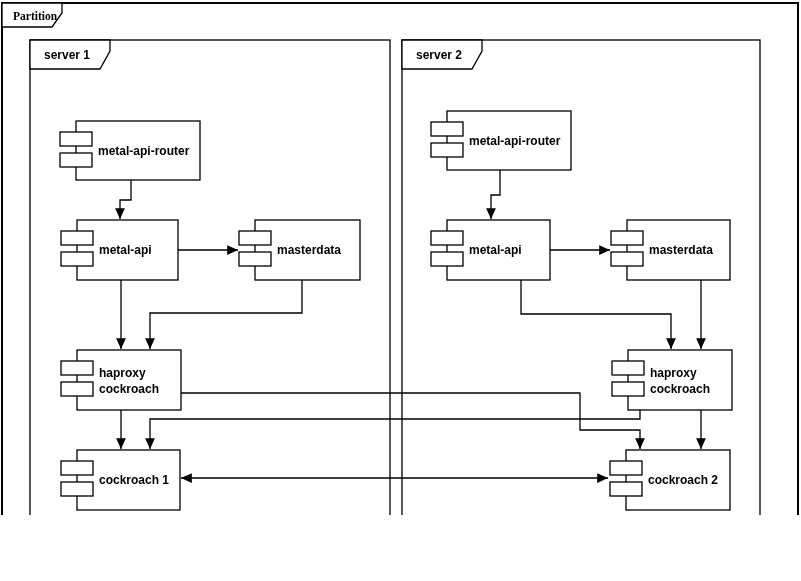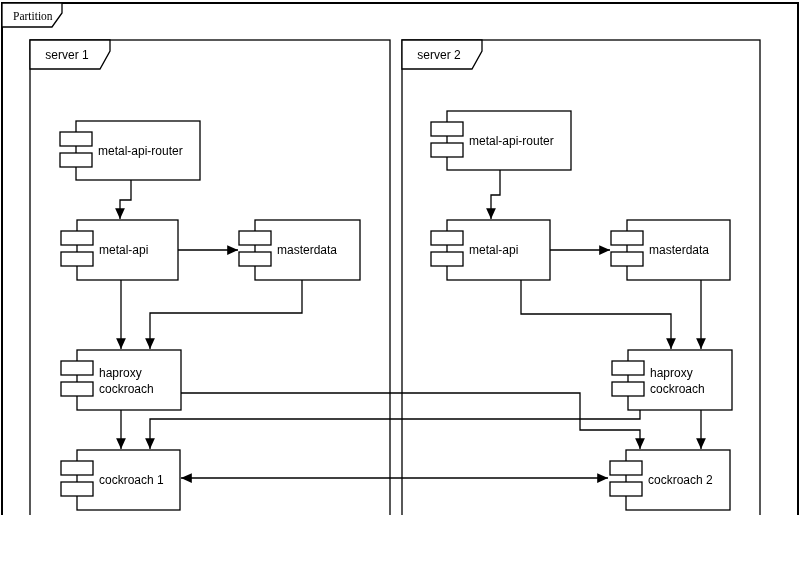--- a/index.html
+++ b/index.html
@@ -5,20 +5,21 @@
   html, body {
     margin: 0;
     padding: 0;
     background: #ffffff;
   }
   .stage {
     position: relative;
     width: 801px;
     height: 515px;
     background: #ffffff;
+    font-weight: bold;
   }
   svg text {
     font-family: "Liberation Sans", "DejaVu Sans", sans-serif;
     font-size: 12px;
     fill: #000000;
   }
   svg text.frame-title {
     font-family: "Liberation Serif", "DejaVu Serif", serif;
     font-size: 11.5px;
   }

